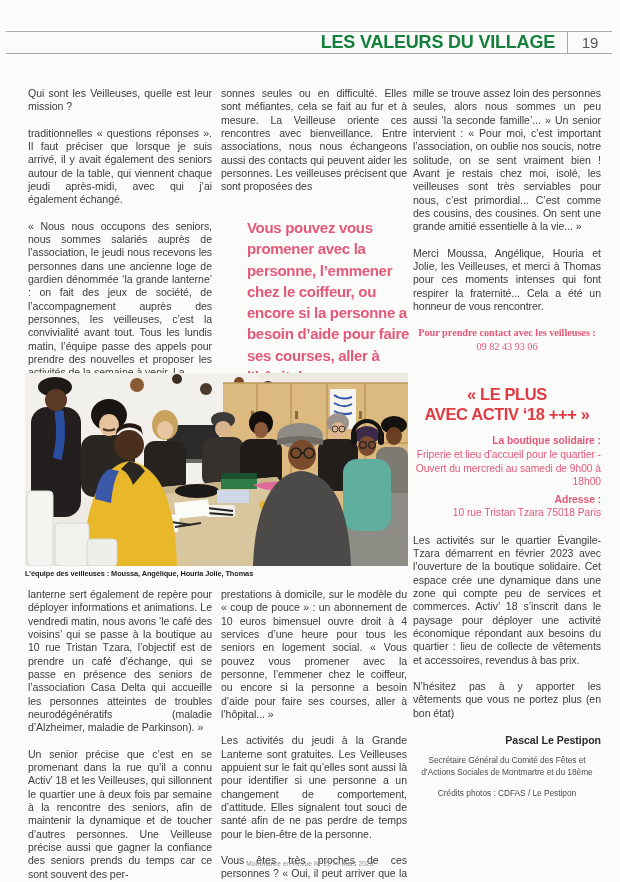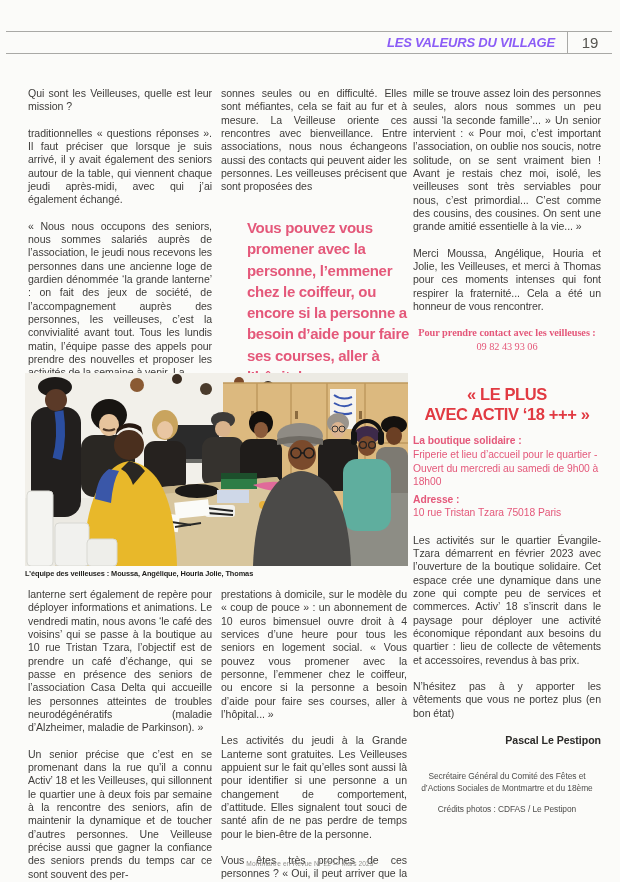--- a/index.html
+++ b/index.html
@@ -2,22 +2,22 @@
 <html><head>
 <meta charset="utf-8">
 <style>
   html,body{margin:0;padding:0;background:#e8e8e8;}
   .page{position:relative;width:620px;height:882px;background:#fbfbf9;overflow:hidden;
         font-family:"Liberation Sans", sans-serif;box-shadow:0 0 4px rgba(0,0,0,.25);}
   
   .header{position:absolute;left:6px;top:31px;width:606px;height:21px;
           border-top:1px solid #a9a9a6;border-bottom:1px solid #a9a9a6;
           display:flex;align-items:stretch;justify-content:flex-end;}
-  .header-title{font-weight:bold;font-size:13px;letter-spacing:-0.2px;color:#8b5cf6;
-                display:flex;align-items:center;padding-right:12px;font-style:italic;}
+  .header-title{font-weight:bold;font-size:18px;letter-spacing:-0.2px;color:#15803d;
+                display:flex;align-items:center;padding-right:12px;}
   .header-num{border-left:1px solid #a9a9a6;width:44px;font-size:15px;color:#55544f;
               display:flex;align-items:center;justify-content:center;}
   
   .col{position:absolute;font-size:10.55px;line-height:1.265;text-align:justify;
        color:#3e3c3a;letter-spacing:-0.05px;}
   .col p{margin:0 0 13px 0;}
   #col1-top{left:28px;top:87px;width:184px;}
   #col2-top{left:221px;top:87px;width:186px;}
   #col3{left:413px;top:87px;width:188px;}
   #col1-bottom{left:28px;top:588px;width:184px;}
@@ -28,24 +28,24 @@
   
   .photo{position:absolute;left:25px;top:373px;width:383px;height:193px;background:#e9e6df;}
   .photo svg{display:block;}
   .caption{position:absolute;left:25px;top:569px;width:383px;font-size:7.4px;
            font-weight:bold;color:#1f1e1c;letter-spacing:-0.1px;}
   
   .contact{text-align:center;color:#e4587a;font-size:10.3px;line-height:1.32;margin:2px 0 32px;font-family:Liberation Serif, serif;}
   .contact .t{font-weight:bold;}
   .plus{text-align:center;color:#e13a42;font-weight:bold;font-size:16.5px;line-height:1.18;
         letter-spacing:-0.4px;margin:6px 0 10px;}
-  .boutique{text-align:left;color:#e4587a;font-size:10.3px;line-height:1.32;margin-bottom:14px;}
+  .boutique{text-align:right;color:#e4587a;font-size:10.3px;line-height:1.32;margin-bottom:14px;}
   .boutique .t{font-weight:bold;}
   .boutique .addr{margin-top:4px;}
-  .byline{text-align:right;font-weight:bold;font-size:10.6px;color:#2c2b29;margin:14px 0 24px;}
+  .byline{text-align:right;font-weight:bold;font-size:10.6px;color:#2c2b29;margin:14px 0 8px;}
   .credit{text-align:center;font-size:8.4px;color:#4e4d4b;line-height:1.4;}
   .credit.second{margin-top:9px;text-align:center;}
   
   .footer{position:absolute;left:0;top:860px;width:620px;text-align:center;
           font-size:6.6px;color:#8f8e8b;letter-spacing:0.1px;}
 </style>
 </head>
 <body>
 
 <div class="page">

